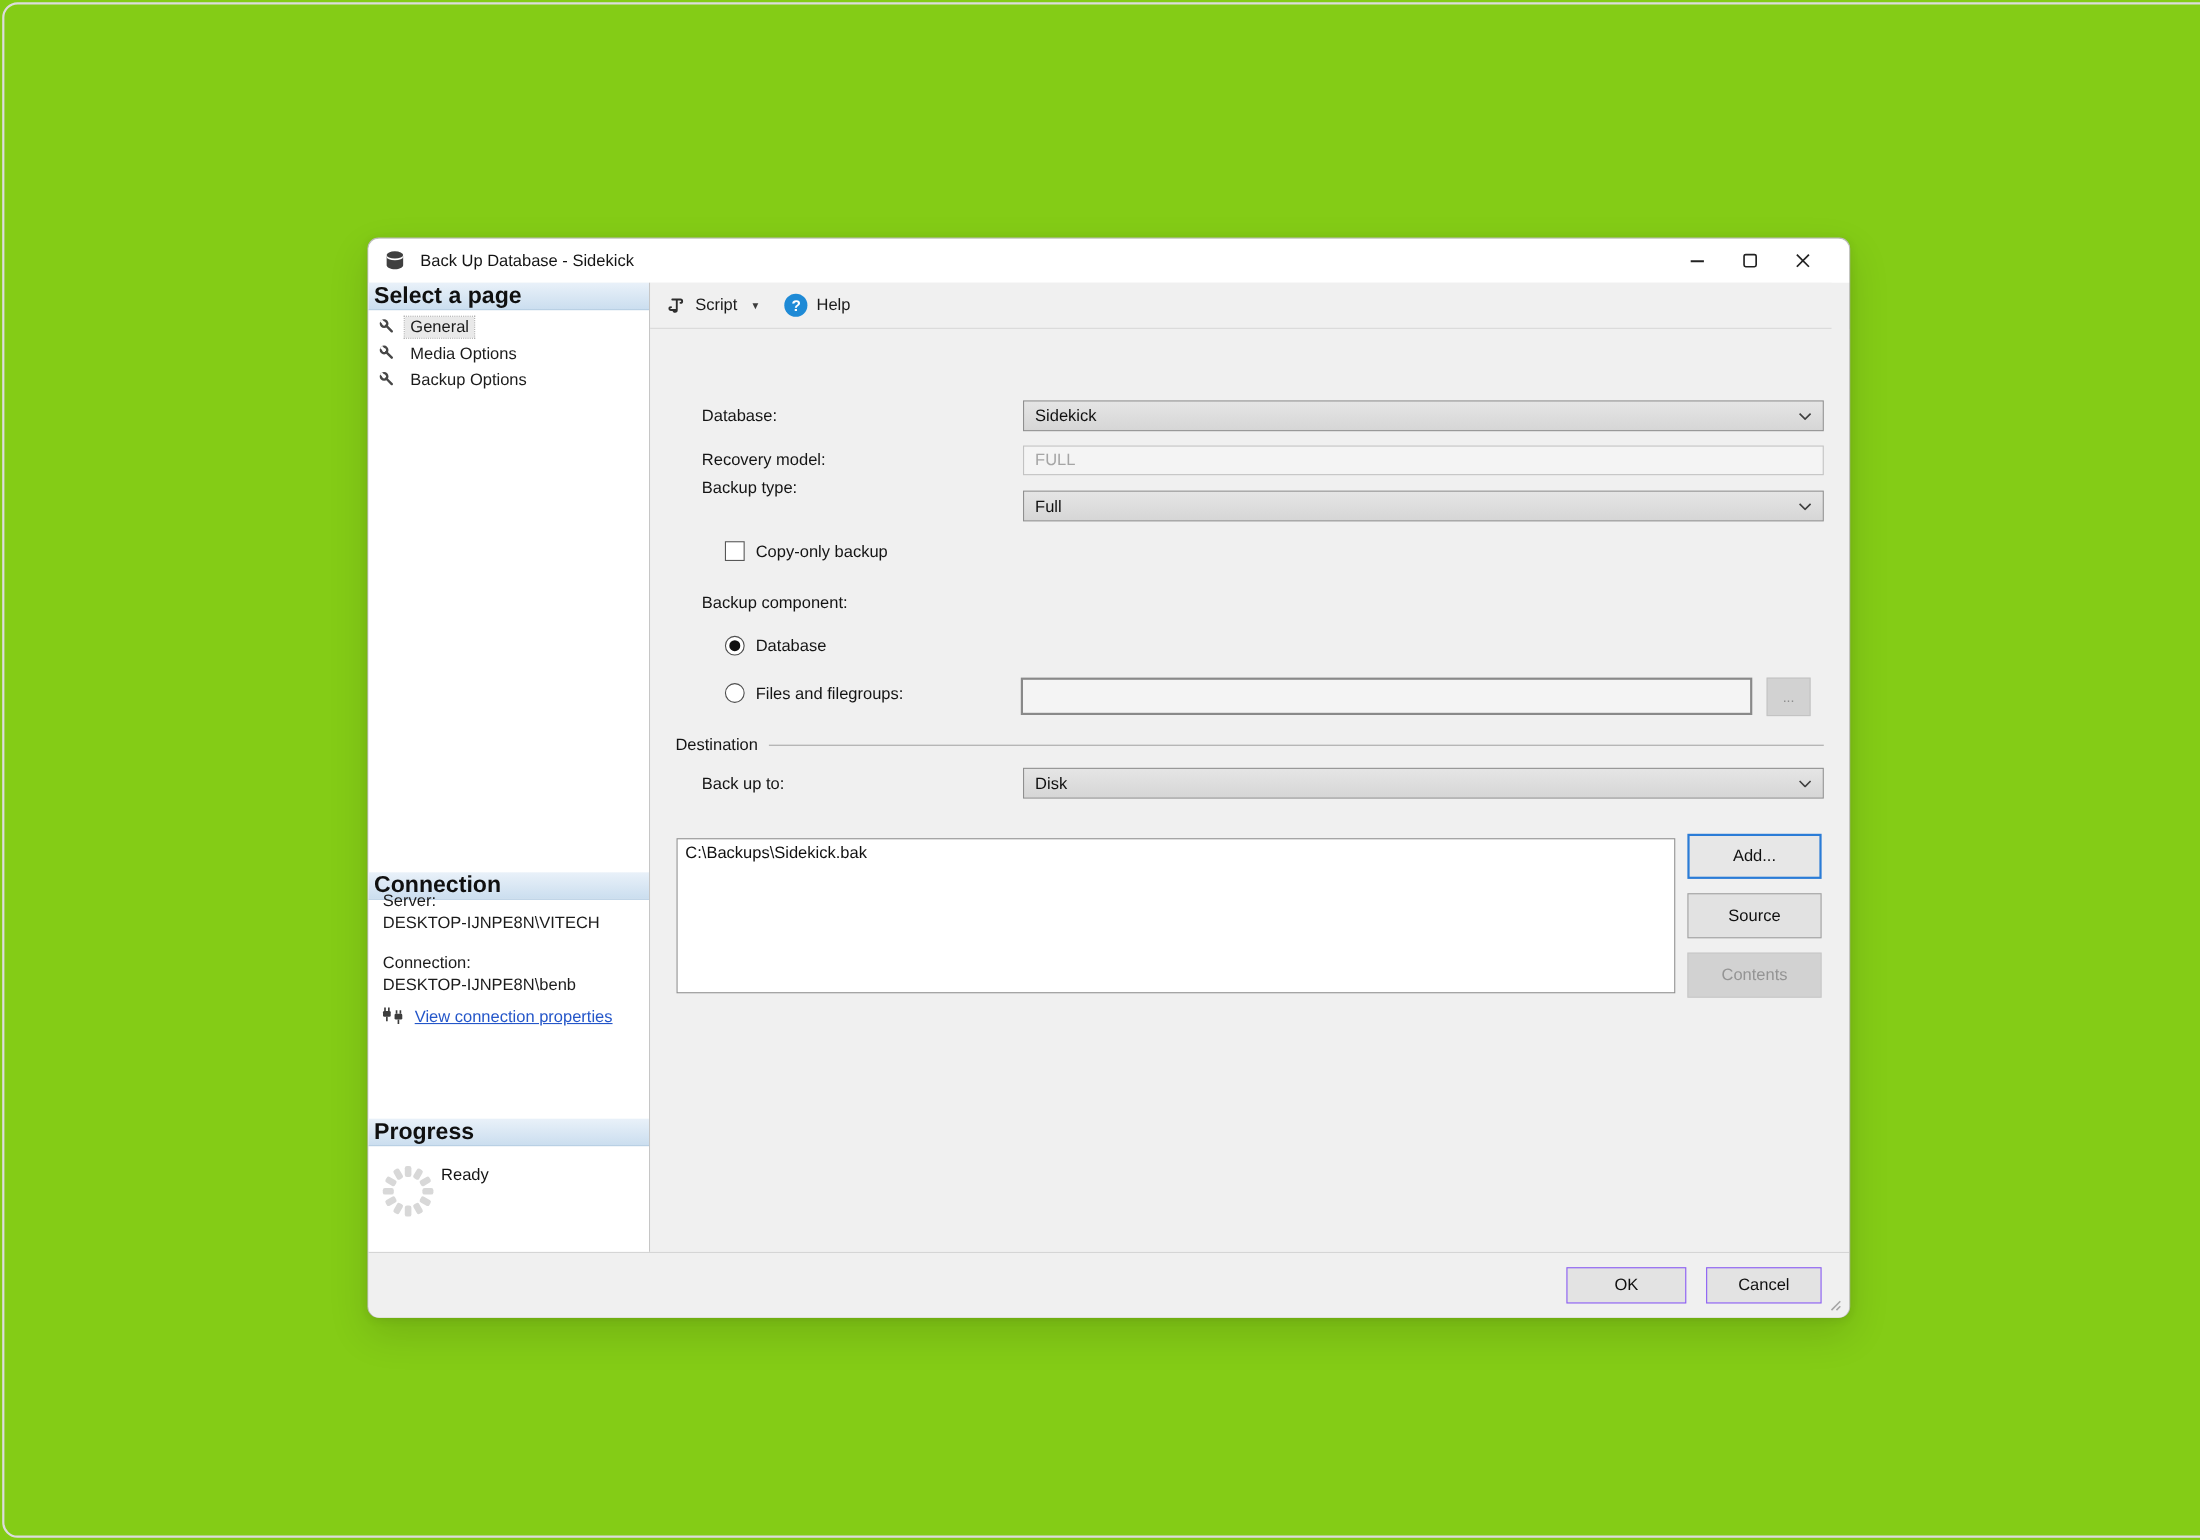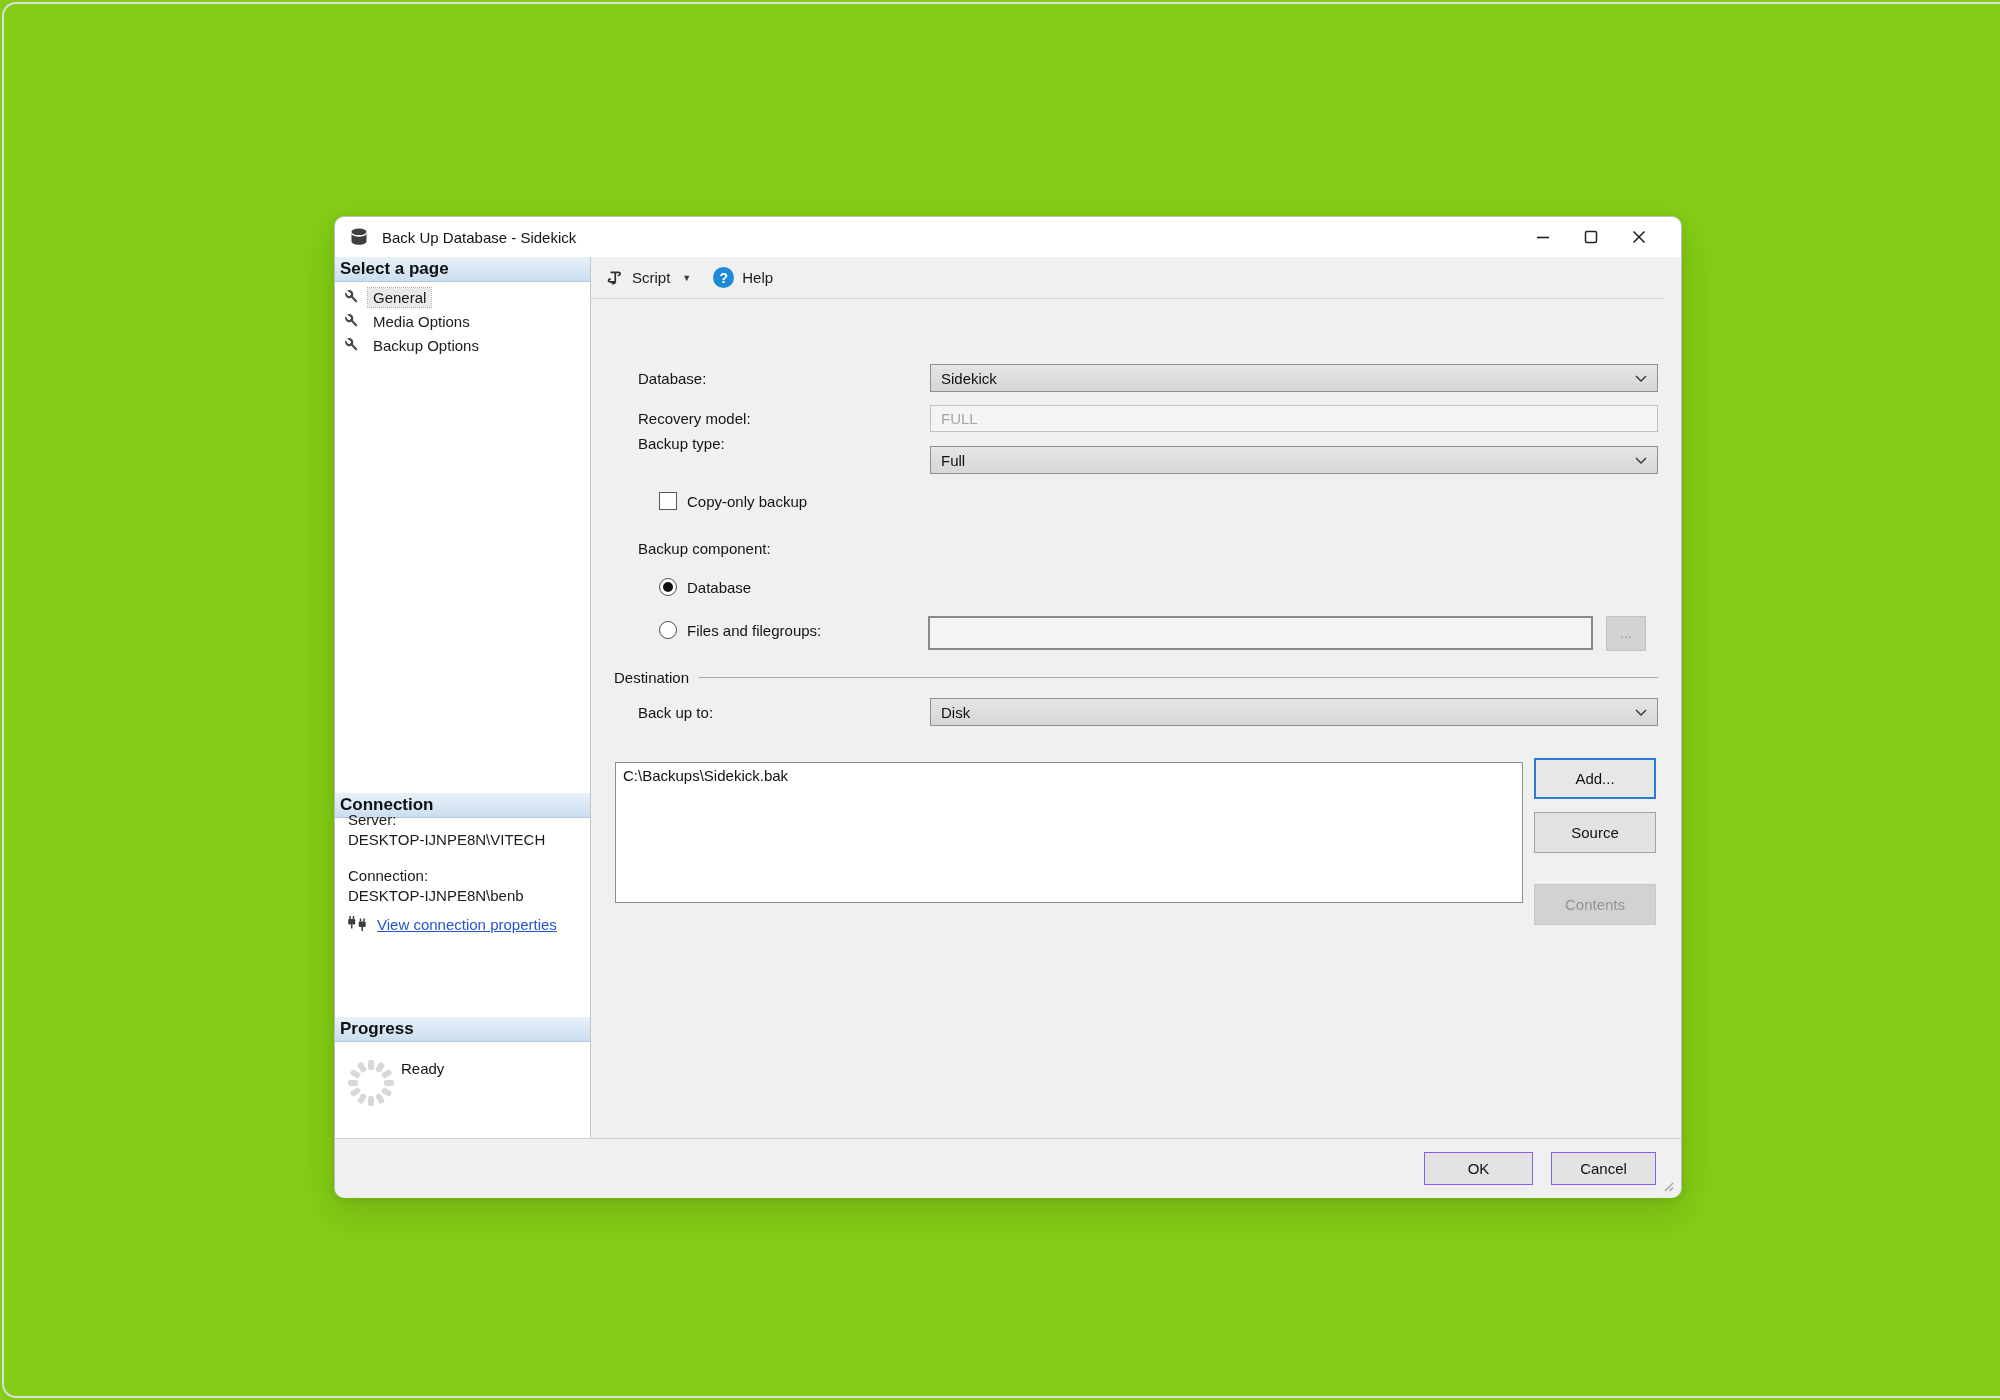--- a/index.html
+++ b/index.html
@@ -17,21 +17,21 @@
   .title-icon{margin-left:13px;display:flex;}
   .title-text{margin-left:12px;font-size:15px;color:#141414;}
   .win-controls{margin-left:auto;display:flex;align-items:center;height:100%;padding-right:18px;}
   .win-btn{width:48px;height:100%;display:flex;align-items:center;justify-content:center;}
 
   
   .dlg-body{position:absolute;left:0;top:40px;right:0;height:881px;display:flex;}
   .sidebar{position:relative;width:256px;flex:none;background:#ffffff;border-right:1px solid #c6c6c6;box-sizing:border-box;}
   .side-header{position:absolute;left:0;right:0;height:25px;box-sizing:border-box;
                background:linear-gradient(#e9f1f9,#cbdeef);border-bottom:1px solid #b2cbe2;
-               display:flex;align-items:center;padding-left:5px;font-weight:bold;font-size:17px;color:#101010;}
+               display:flex;align-items:center;padding-left:5px;font-weight:bold;font-size:21px;color:#101010;}
   .page-item{position:absolute;left:0;width:100%;height:24px;display:flex;align-items:center;font-size:15px;color:#1b1b1b;}
   .page-item .wrench{margin-left:9px;flex:none;display:flex;}
   .page-item .lbl{margin-left:8px;padding:1px 5px;}
   .page-item.selected .lbl{background:#e9e9e9;outline:1px dotted #ababab;}
 
   .side-text{position:absolute;left:13px;font-size:15px;color:#1b1b1b;white-space:nowrap;}
   .link-row{position:absolute;left:11px;display:flex;align-items:center;gap:7px;}
   .conn-link{font-size:15px;color:#2456c9;text-decoration:underline;white-space:nowrap;}
   .spinner{position:absolute;left:10px;top:800px;display:flex;}
   .ready-text{position:absolute;left:66px;top:803px;font-size:15px;color:#141414;}
@@ -280,21 +280,21 @@
                 </svg>
             </span>
           </div>
 
           <div class="listbox" style="left:24px;top:463px;width:908px;height:141px;">
             <div class="list-row">C:\Backups\Sidekick.bak</div>
           </div>
 
           <div class="dest-btn default" style="top:459px;">Add...</div>
           <div class="dest-btn normal" style="top:513px;">Source</div>
-          <div class="dest-btn disabled" style="top:585px;text-align:center;">Contents</div>
+          <div class="dest-btn disabled" style="top:567px;text-align:center;">Contents</div>
         </div>
       </div>
     </div>
 
     <div class="footer">
       <div class="footer-btn" style="left:1089px;width:109px;">OK</div>
       <div class="footer-btn" style="left:1216px;width:105px;">Cancel</div>
       <span class="grip">
         <svg width="12" height="12" viewBox="0 0 12 12">
             <line x1="3" y1="11" x2="11" y2="3" stroke="#a5a5a5" stroke-width="1.4"></line>

